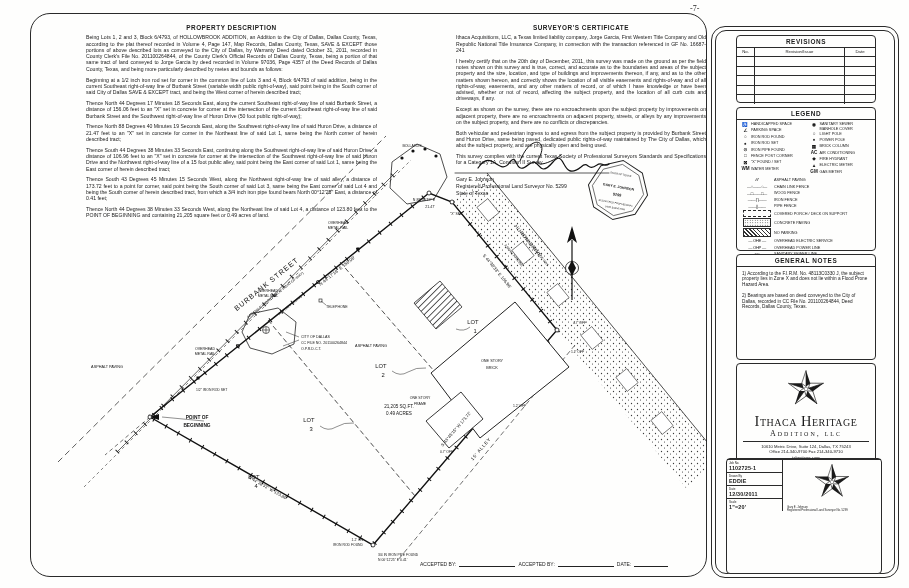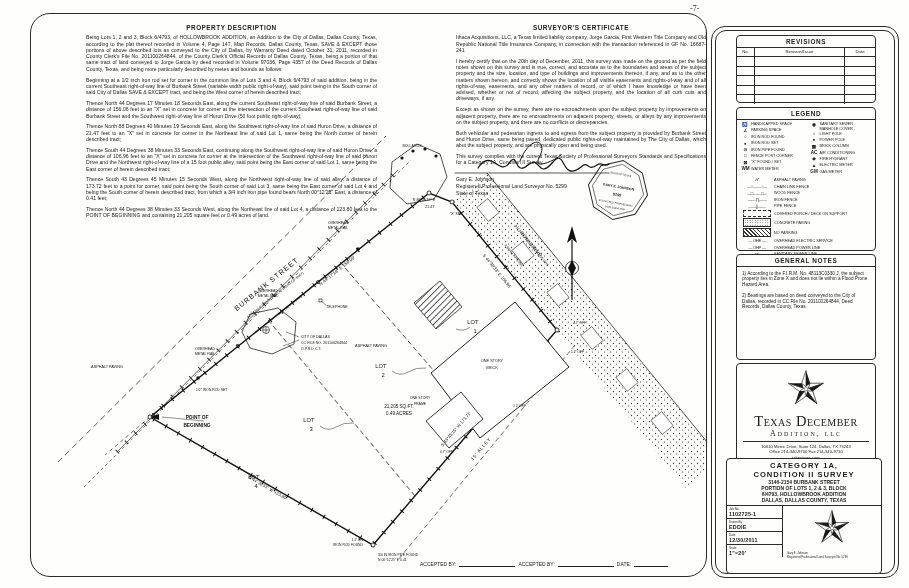--- a/index.html
+++ b/index.html
@@ -470,38 +470,30 @@
                 <path d="M0,-30 L-7,-9 L0,-4 Z" fill="none" stroke="#1a1a1a" stroke-width="1"></path>
               </g>
             <g transform="rotate(288)">
                 <path d="M0,-30 L7,-9 L0,-4 Z" fill="#1a1a1a"></path>
                 <path d="M0,-30 L-7,-9 L0,-4 Z" fill="none" stroke="#1a1a1a" stroke-width="1"></path>
               </g>
             <circle r="3" fill="#fff" stroke="#1a1a1a" stroke-width="0.8"></circle>
           </g>
         </svg>
       </div>
-      <div class="firm-name">Texas December</div>
+      <div class="firm-name">Ithaca Heritage</div>
       <div class="firm-sub">Addition, llc</div>
       <div style="border-top:0.8px solid #2a2a2a;margin:3px 6px 0 6px;padding-top:2px;" class="firm-addr">
         <div>10610 Metric Drive, Suite 124, Dallas, TX 75243</div>
         <div>Office 214-340-9700   Fax 214-340-9710</div>
         <div>txheritage.com</div>
       </div>
     </div>
 
     <div class="abs box" style="left:14px;top:431px;width:154px;height:114px;">
-      <div style="padding:3px 2px 2px 2px;">
-        <div class="cat-head">CATEGORY 1A,</div>
-        <div class="cat-head">CONDITION II SURVEY</div>
-        <div class="cat-addr">3146-2154  BURBANK  STREET</div>
-        <div class="cat-addr">PORTION OF LOTS 1, 2 &amp; 3, BLOCK</div>
-        <div class="cat-addr">6/4793,  HOLLOWBROOK  ADDITION</div>
-        <div class="cat-addr">DALLAS,  DALLAS  COUNTY,  TEXAS</div>
-      </div>
       <div class="job-grid">
         <div>
           <div class="job-cell">
               <div class="job-lab">Job No.</div>
             <div class="job-val">1102725-1</div>
             </div>
           <div class="job-cell">
               <div class="job-lab">Drawn By</div>
             <div class="job-val">EDDIE</div>
             </div>

